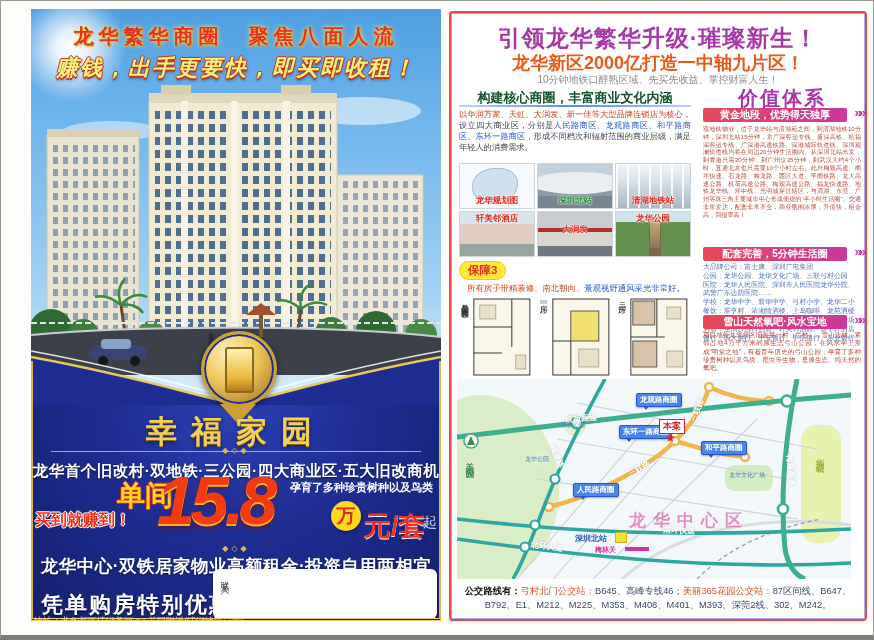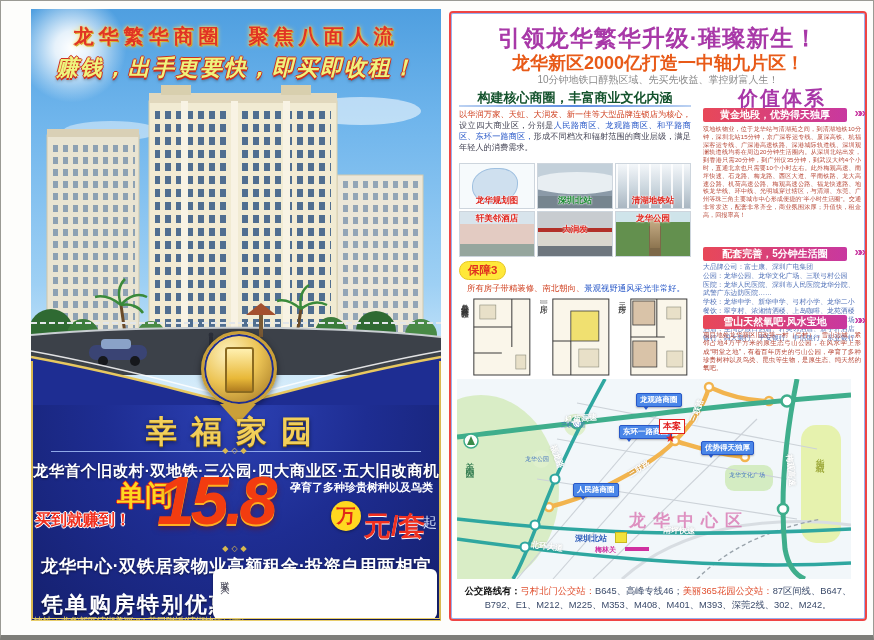--- a/index.html
+++ b/index.html
@@ -370,21 +370,21 @@
       <div class="mvert" style="left:6px;top:76px;color:#2f7a4e;">羊台山公园</div>
       <div class="mvert" style="left:356px;top:72px;color:#9aa635;">华为新城</div>
       <div class="mlabel" style="left:318px;top:86px;transform:rotate(84deg);">梅观高速</div>
       <div class="mlabel" style="left:206px;top:146px;transform:rotate(2deg);">南坪快速</div>
       <div class="mlabel" style="left:74px;top:162px;transform:rotate(7deg);">北环大道</div>
       <div class="mlabel" style="left:228px;top:26px;transform:rotate(-70deg);">三联路</div>
       <div class="mlabel" style="left:170px;top:84px;transform:rotate(-32deg);">三联路</div>
       <div class="mbox" style="left:146px;top:14px;margin-left:33px;">龙观路商圈</div>
       <div class="mbox" style="left:162px;top:46px;">东环一路商圈</div>
       <div class="mbox" style="left:116px;top:104px;">人民路商圈</div>
-      <div class="mbox" style="left:244px;top:62px;">优势得天独厚</div>
+      <div class="mbox" style="left:244px;top:62px;">和平路商圈</div>
       <div class="msite" style="left:202px;top:40px;">本案</div>
       <div class="abs" style="left:208px;top:52px;color:#e02020;font-size:12px;">★</div>
       <div class="mtiny" style="left:272px;top:92px;">龙华文化广场</div>
       <div class="mtiny" style="left:104px;top:42px;">三联公园</div>
       <div class="mtiny" style="left:68px;top:76px;">龙华公园</div>
       <div class="mcenter" style="left:172px;top:130px;">龙华中心区</div>
       <div class="abs" style="left:118px;top:154px;font-size:8px;font-weight:bold;color:#2858b8;">深圳北站</div>
       <div class="abs" style="left:158px;top:153px;width:10px;height:9px;background:#f2e23a;border:1px solid #c8b820;"></div>
       <div class="abs" style="left:138px;top:166px;font-size:7px;font-weight:bold;color:#d030a0;">梅林关</div>
       <div class="abs" style="left:168px;top:168px;width:24px;height:4px;background:#d030a0;"></div>

